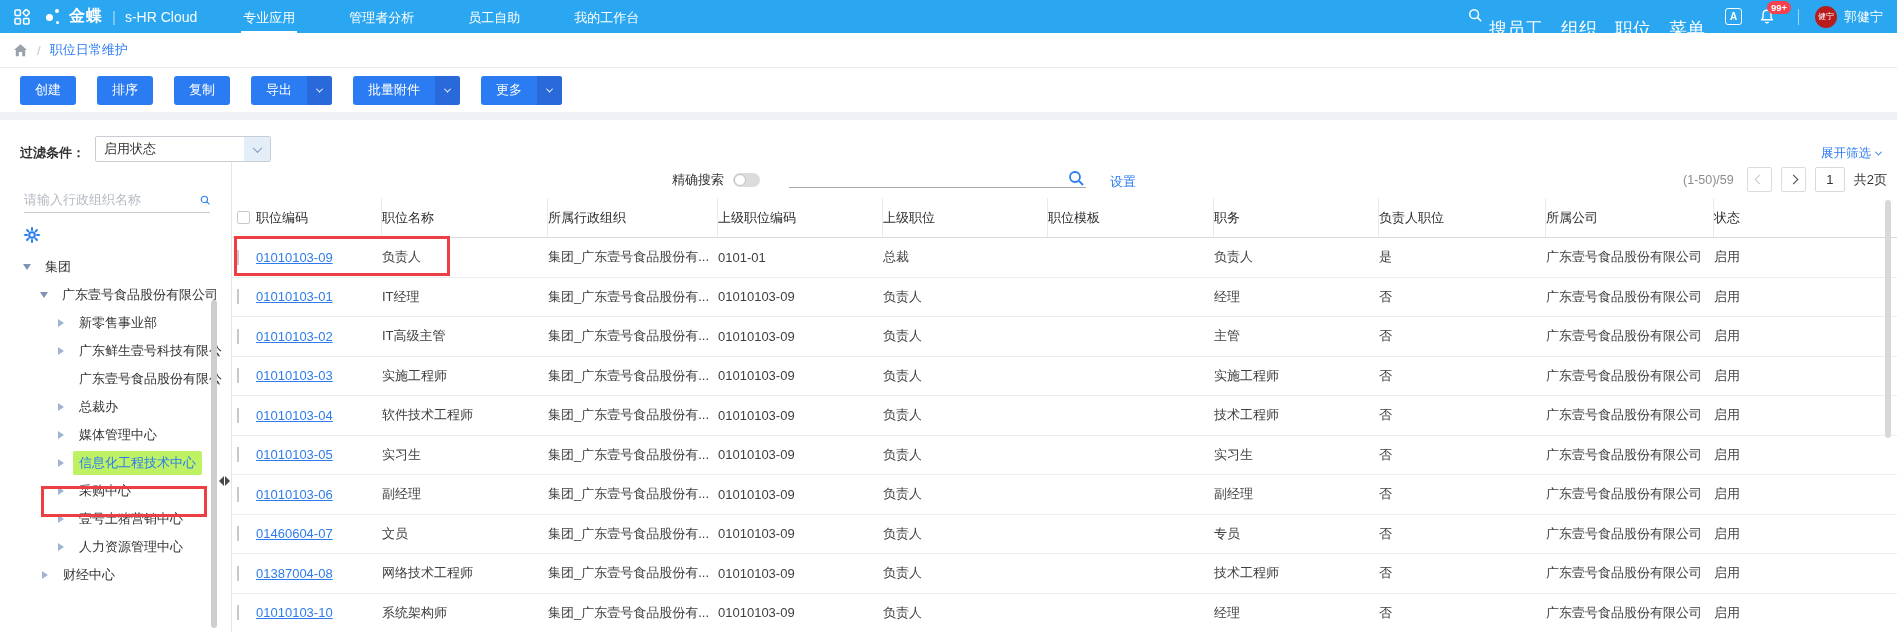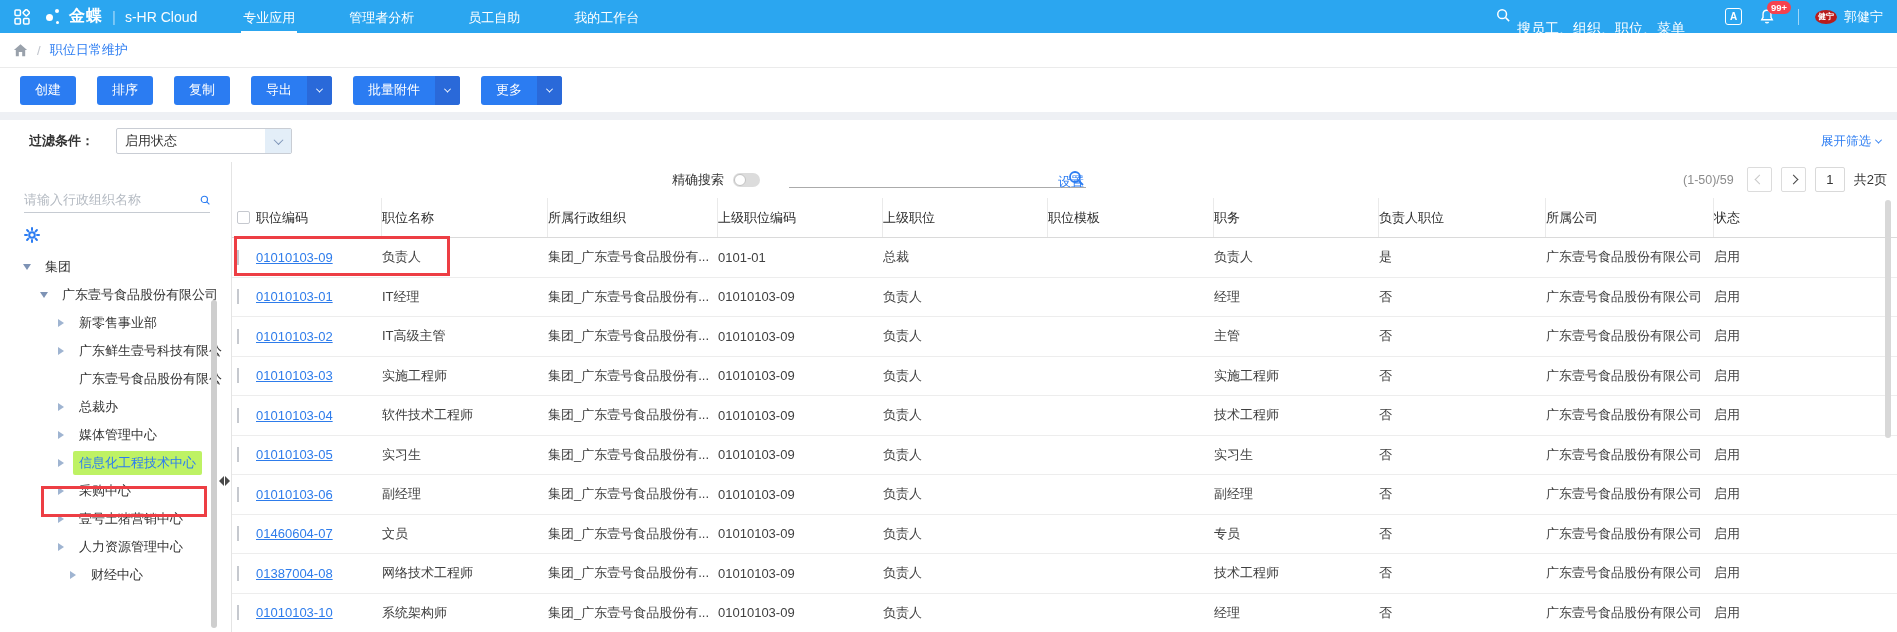--- a/index.html
+++ b/index.html
@@ -16,27 +16,27 @@
   .brand-mark .d2 { width:4px; height:4px; left:9px; top:0; }
   .brand-mark .d3 { width:3px; height:3px; left:10px; top:12px; }
   .brand-cn { font-size:16px; font-weight:bold; letter-spacing:1px; }
   .brand-sep { color:rgba(255,255,255,.55); font-size:15px; margin:0 2px; font-weight:200; }
   .brand-en { font-size:14px; font-weight:400; opacity:.97; }
   .nav-menus { display:flex; margin-left:44px; gap:50px; }
   .nav-menu { font-size:13px; padding:8px 2px 6px; cursor:pointer; position:relative; }
   .nav-menu.active::after { content:""; position:absolute; left:0; right:0; bottom:0; height:2px; background:#fff; }
   .nav-right { margin-left:auto; display:flex; align-items:center; gap:16px; }
   .nav-search { display:flex; align-items:center; gap:7px; border-bottom:1px solid rgba(255,255,255,.75); padding:2px 4px 4px 2px; min-width:215px; }
-  .nav-search span { font-size:14px;margin-top:28px; }
+  .nav-search span { font-size:18px;margin-top:28px; }
   .lang-icon { width:17px; height:17px; border:1.4px solid #fff; border-radius:3px; font-size:10px; font-weight:bold; display:flex; align-items:center; justify-content:center; }
   .bell-wrap { position:relative; margin-right:6px; }
   .badge { position:absolute; top:-7px; left:9px; background:#F5424E; color:#fff; font-size:9.5px; line-height:13px; padding:0 4px; border-radius:7px; font-weight:bold; }
   .nav-divider { width:1px; height:16px; background:rgba(255,255,255,.55); }
   .user { display:flex; align-items:center; gap:7px; }
-  .avatar { width:22px; height:14px; border-radius:50%; background:#b91c1c; color:#fff; font-size:8px; display:flex; align-items:center; justify-content:center;font-weight:bold; }
+  .avatar { width:22px; height:22px; border-radius:50%; background:#b91c1c; color:#fff; font-size:8px; display:flex; align-items:center; justify-content:center; }
   .username { font-size:13px; }
 
   
   .breadcrumb { height:35px; display:flex; align-items:center; padding-left:13px; border-bottom:1px solid #EBEBEB; }
   .crumb-sep { color:#C0C4CC; margin:0 9px; font-size:13px; }
   .crumb-page { color:#2B7CF2; font-size:13px; }
 
   
   .toolbar { height:44px; display:flex; align-items:center; gap:21px; padding-left:20px; }
   .btn { background:#2B7CF2; color:#fff; border:none; height:29px; border-radius:3px; font-size:13px;
@@ -46,21 +46,21 @@
 
   .chev { display:inline-block; width:7px; height:7px; border-left:1.6px solid currentColor; border-bottom:1.6px solid currentColor; }
   .chev.down { transform:rotate(-45deg) translate(1px,-1px); }
   .chev.sm { width:5px; height:5px; }
   .chev.left { transform:rotate(45deg); }
   .chev.right { transform:rotate(225deg); }
 
   .strip { height:8px; background:#EEF0F4; }
 
   
-  .filter-row { height:42px; display:flex; align-items:center; padding-left:29px; position:relative;gap:12px; }
+  .filter-row { height:42px; display:flex; align-items:flex-end; padding-left:20px; position:relative; }
   .filter-label { font-size:13px; font-weight:bold; color:#333; margin-right:10px; }
   .select { width:176px; height:26px; border:1px solid #C9CDD4; border-radius:2px; display:flex; align-items:center; background:#fff; }
   .select .val { flex:1; font-size:13px; color:#333; padding-left:8px; }
   .select .sel-caret { width:26px; height:24px; background:#E3EEF8; display:flex; align-items:center; justify-content:center; color:#7E95B8; }
   .expand-filter { position:absolute; right:16px; color:#2B7CF2; font-size:12.5px; display:flex; align-items:center; gap:5px; cursor:pointer; }
 
   
   .content { display:flex; height:470px; }
   .sidebar { width:232px; border-right:1px solid #E4E4E4; position:relative; padding-top:30px; }
   .side-search { margin:0 22px 0 24px; display:flex; align-items:center; border-bottom:1px solid #C6CBD2; padding-bottom:5px; width:186px; }
@@ -76,21 +76,21 @@
   .tree-item.selected .tree-label { background:#bef264; color:#2B7CF2; }
 
   .main { flex:1; position:relative; }
   .search-row { height:36px; position:relative; }
   .precise { position:absolute; left:440px; top:9px; display:flex; align-items:center; gap:9px; }
   .precise-label { font-size:13px; color:#333; }
   .toggle { width:27px; height:14px; background:#DCDCDC; border-radius:8px; position:relative; cursor:pointer; }
   .toggle .knob { position:absolute; left:1px; top:1px; width:12px; height:12px; background:#fff; border:1px solid #C2C2C2; border-radius:50%; }
   .precise-input { position:absolute; left:557px; top:6px; width:297px; border:none; border-bottom:1px solid #ABABAB; outline:none; height:20px; font-size:13px; background:transparent; }
   .precise-search-icon { position:absolute; left:836px; top:8px; cursor:pointer; }
-  .settings-link { position:absolute; left:826px; top:11px; font-size:13px; color:#2B7CF2; cursor:pointer; }
+  .settings-link { position:absolute; left:878px; top:11px; font-size:13px; color:#2B7CF2; cursor:pointer; }
   .pagination { position:absolute; right:10px; top:5px; display:flex; align-items:center; gap:9px; }
   .page-range { font-size:12.5px; color:#8C8C8C; margin-right:4px; }
   .page-btn { width:25px; height:25px; border:1px solid #DCDCDC; border-radius:2px; background:#fff; display:flex; align-items:center; justify-content:center; cursor:pointer; }
   .page-btn.disabled { color:#C8C8C8; cursor:default; }
   .page-btn.enabled { color:#444; }
   .page-input { width:30px; height:25px; border:1px solid #D9D9D9; border-radius:2px; text-align:center; font-size:13px; color:#333; outline:none; }
   .page-total { font-size:13px; color:#333; }
 
   
   .grid-row { display:grid; grid-template-columns:24px 126px 166px 170px 165px 165px 166px 165px 167px 168px 1fr; align-items:center; }
@@ -303,21 +303,21 @@
             <span class="tri-right"></span>
           </span>
           <span class="tree-label">壹号土猪营销中心</span>
         </div>
         <div class="tree-item" style="padding-left: 56px;">
           <span class="tree-arrow">
             <span class="tri-right"></span>
           </span>
           <span class="tree-label">人力资源管理中心</span>
         </div>
-        <div class="tree-item" style="padding-left: 68px;">
+        <div class="tree-item" style="padding-left: 40px;">
           <span class="tree-arrow">
             <span class="tri-right"></span>
           </span>
           <span class="tree-label">财经中心</span>
         </div>
       </div>
   </div>
 
   <div class="main">
     <div class="search-row">

